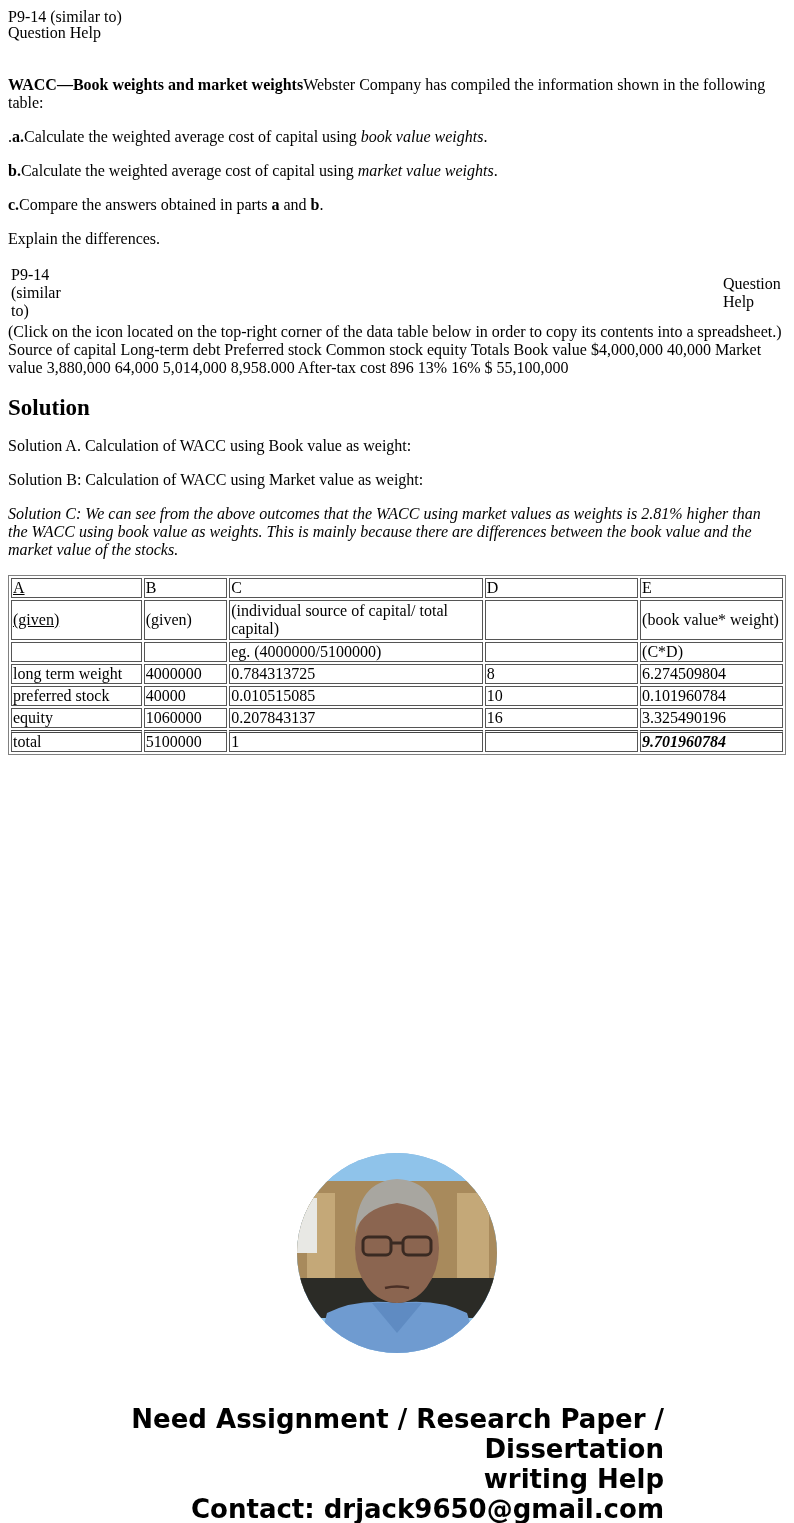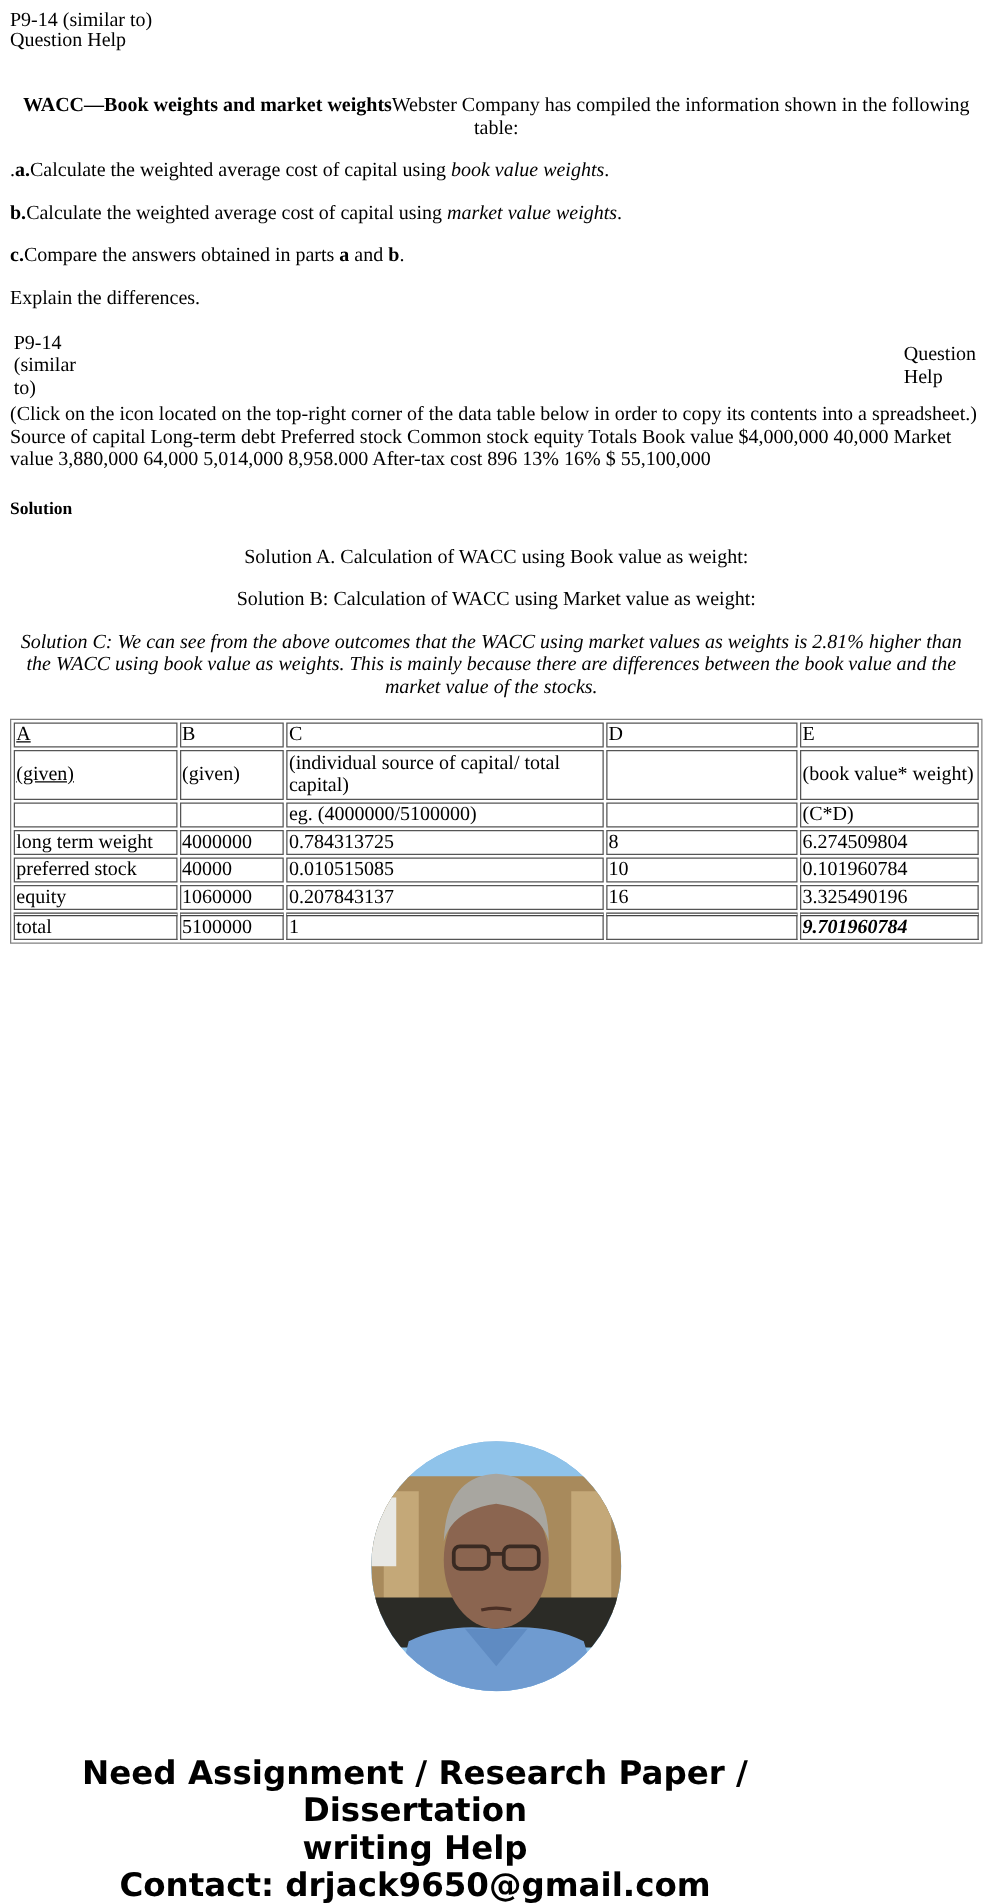--- a/index.html
+++ b/index.html
@@ -12,21 +12,20 @@
       height: 1523px;
       position: relative;
       font-family: "Liberation Serif", "DejaVu Serif", serif;
       font-size: 16px;
       color: #000;
       line-height: 18px;
       overflow: hidden;
     }
     p {
       margin: 0;
-      text-align: center;
     }
     .p-top { position: absolute; left: 8px; }
     .mini-table {
       position: absolute;
       left: 8px;
       top: 266px;
       width: 778px;
     }
     .mini-left {
       position: absolute;
@@ -47,21 +46,21 @@
       left: 8px;
       top: 323px;
       width: 778px;
       line-height: 18px;
     }
     h3.solution {
       position: absolute;
       left: 8px;
       top: 397px;
       margin: 0;
-      font-size: 14px;
+      font-size: 23px;
       font-weight: bold;
       line-height: 22px;
     }
     table.calc {
       position: absolute;
       left: 8px;
       top: 575px;
       width: 778px;
       border: 1px solid #808080;
       border-collapse: separate;
@@ -94,21 +93,21 @@
       height: 200px;
       border-radius: 50%;
       overflow: hidden;
       background: #7fb3e0;
     }
     .promo {
       position: absolute;
       left: 0;
       top: 1404px;
       width: 664px;
-      text-align: center;
+      text-align: right;
       font-family: "DejaVu Sans", sans-serif;
       font-weight: bold;
       font-size: 26px;
       line-height: 30px;
       color: #000;
     }
   </style>
 </head>
 <body>
 

